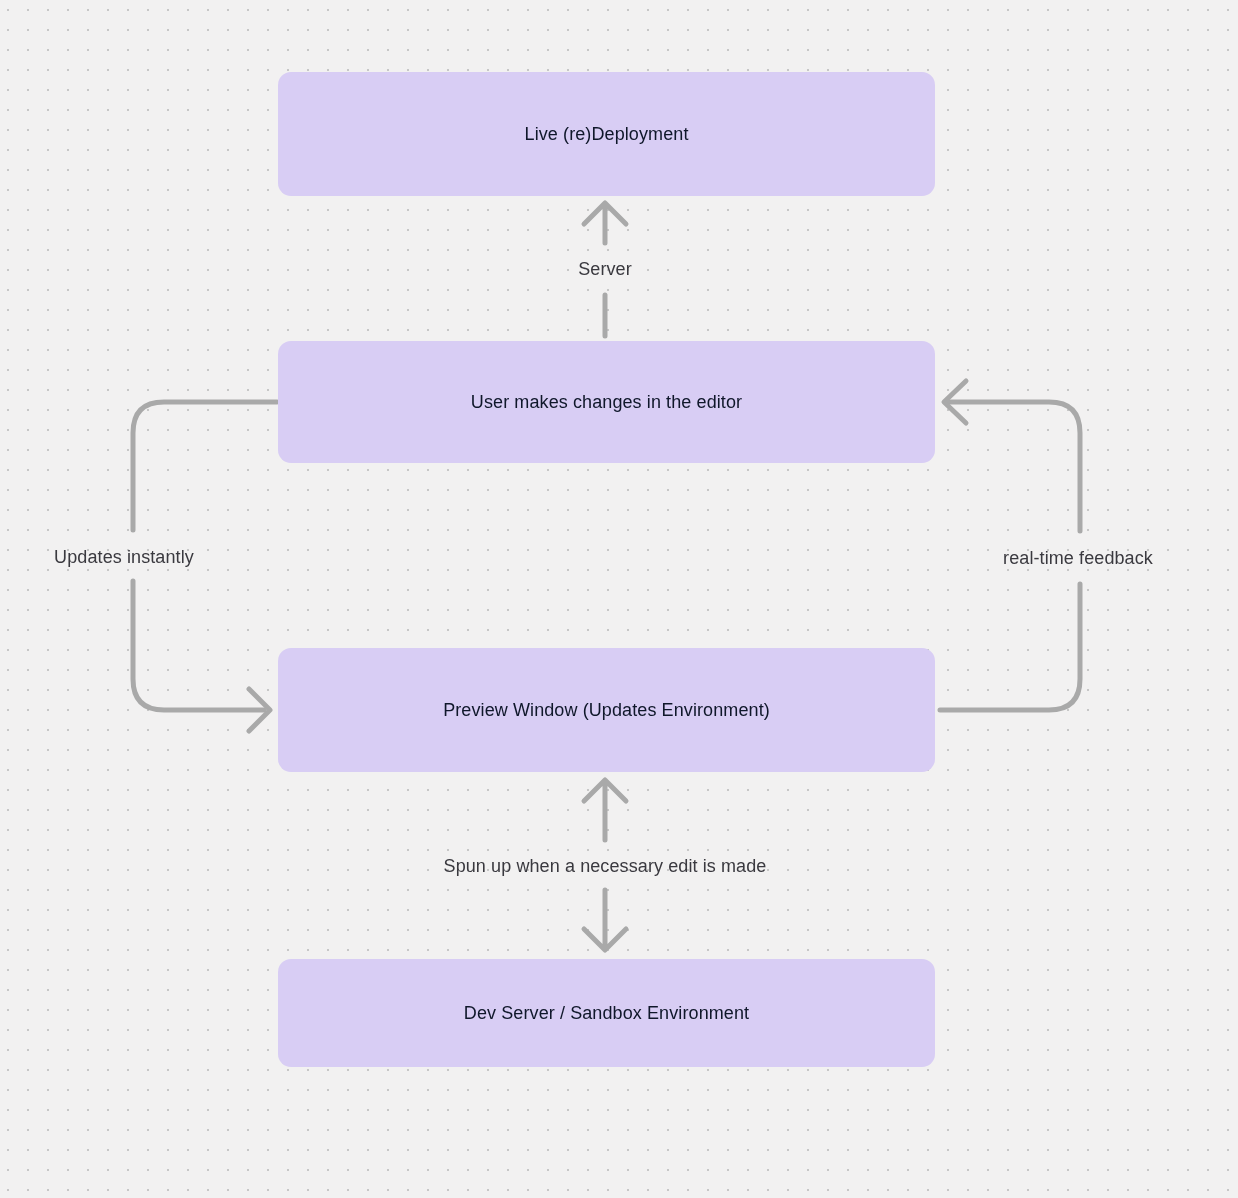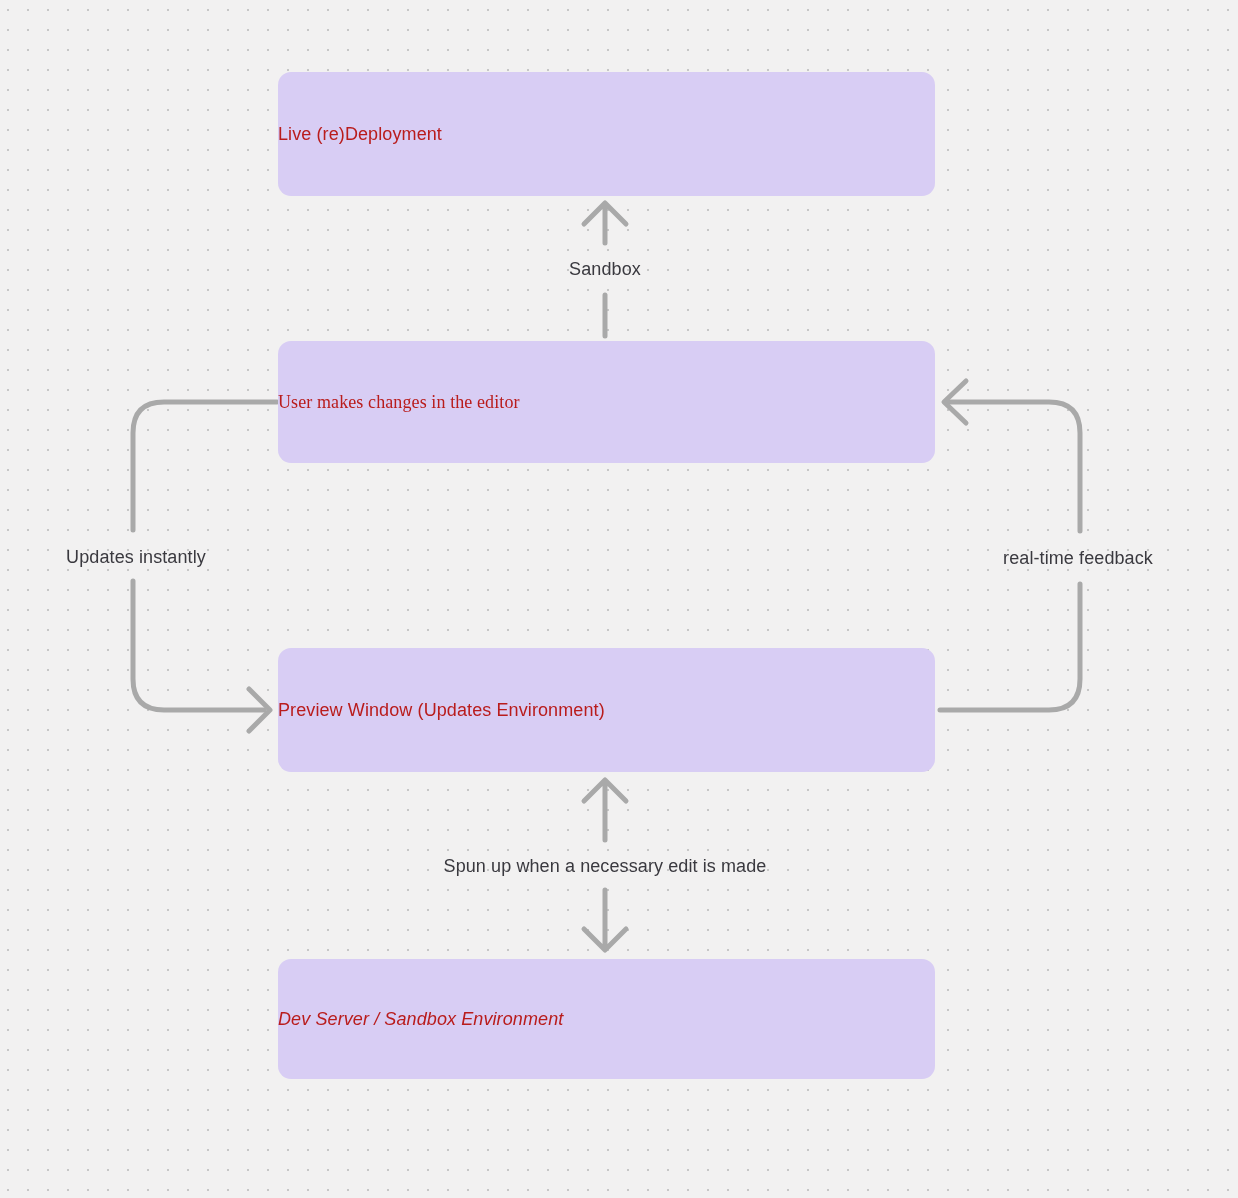--- a/index.html
+++ b/index.html
@@ -18,39 +18,40 @@
     overflow: hidden;
   }
   .node {
     position: absolute;
     left: 278px;
     width: 657px;
     background: #d8cdf4;
     border-radius: 13px;
     display: flex;
     align-items: center;
-    color: #b91c1c;
+    justify-content: center;
+    color: #0f172a;
     font-size: 18px;
     letter-spacing: 0.1px;
     cursor: default;
   }
   .node-live    { top: 72px;  height: 124px; }
-  .node-user    { top: 341px; height: 122px; font-family: Liberation Serif, serif; }
+  .node-user    { top: 341px; height: 122px; }
   .node-preview { top: 648px; height: 124px; }
-  .node-dev     { top: 959px; height: 120px; font-style: italic; }
+  .node-dev     { top: 959px; height: 108px; }
   .edge-label {
     position: absolute;
     transform: translate(-50%, -50%);
     color: #3a393f;
     font-size: 18px;
     letter-spacing: 0.1px;
     white-space: nowrap;
   }
   .label-publish           { left: 605px;  top: 269px; }
-  .label-updates-instantly { left: 136px;  top: 557px; }
+  .label-updates-instantly { left: 124px;  top: 557px; }
   .label-realtime-feedback { left: 1078px; top: 558px; text-align: center; }
   .label-spun-up           { left: 605px;  top: 866px; }
   svg.connector-layer {
     position: absolute;
     left: 0; top: 0;
     width: 1238px;
     height: 1198px;
     pointer-events: none;
   }
   svg.connector-layer path {
@@ -92,21 +93,21 @@
   </div>
 
   <div class="node node-preview">
     <span>Preview Window (Updates Environment)</span>
   </div>
 
   <div class="node node-dev">
     <span>Dev Server / Sandbox Environment</span>
   </div>
 
-  <div class="edge-label label-publish">Sandbox</div>
+  <div class="edge-label label-publish">Server</div>
 
   <div class="edge-label label-updates-instantly">Updates instantly</div>
 
   <div class="edge-label label-realtime-feedback">real-time feedback</div>
 
   <div class="edge-label label-spun-up">Spun up when a necessary edit is made</div>
 
 </div>
 
 </body></html>

